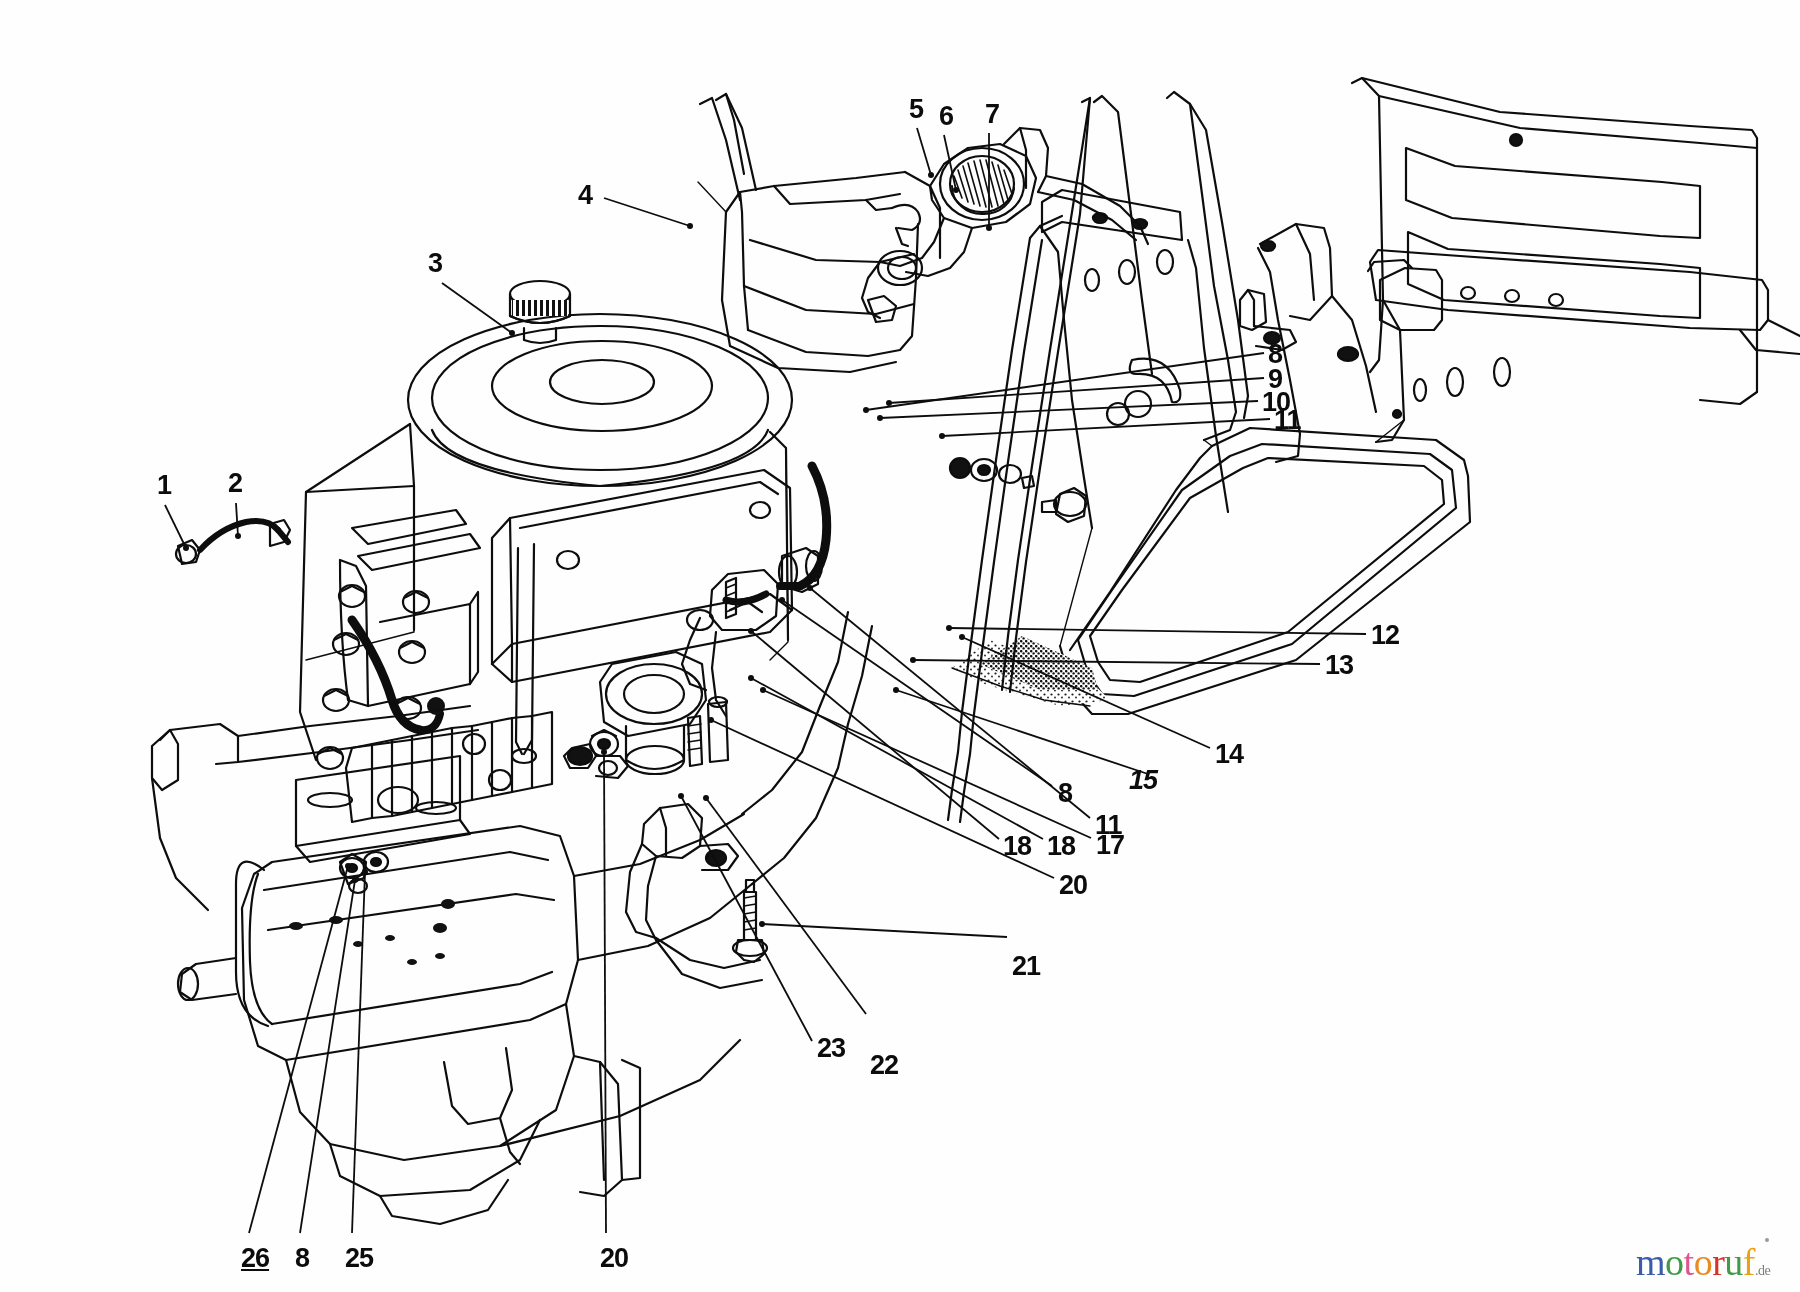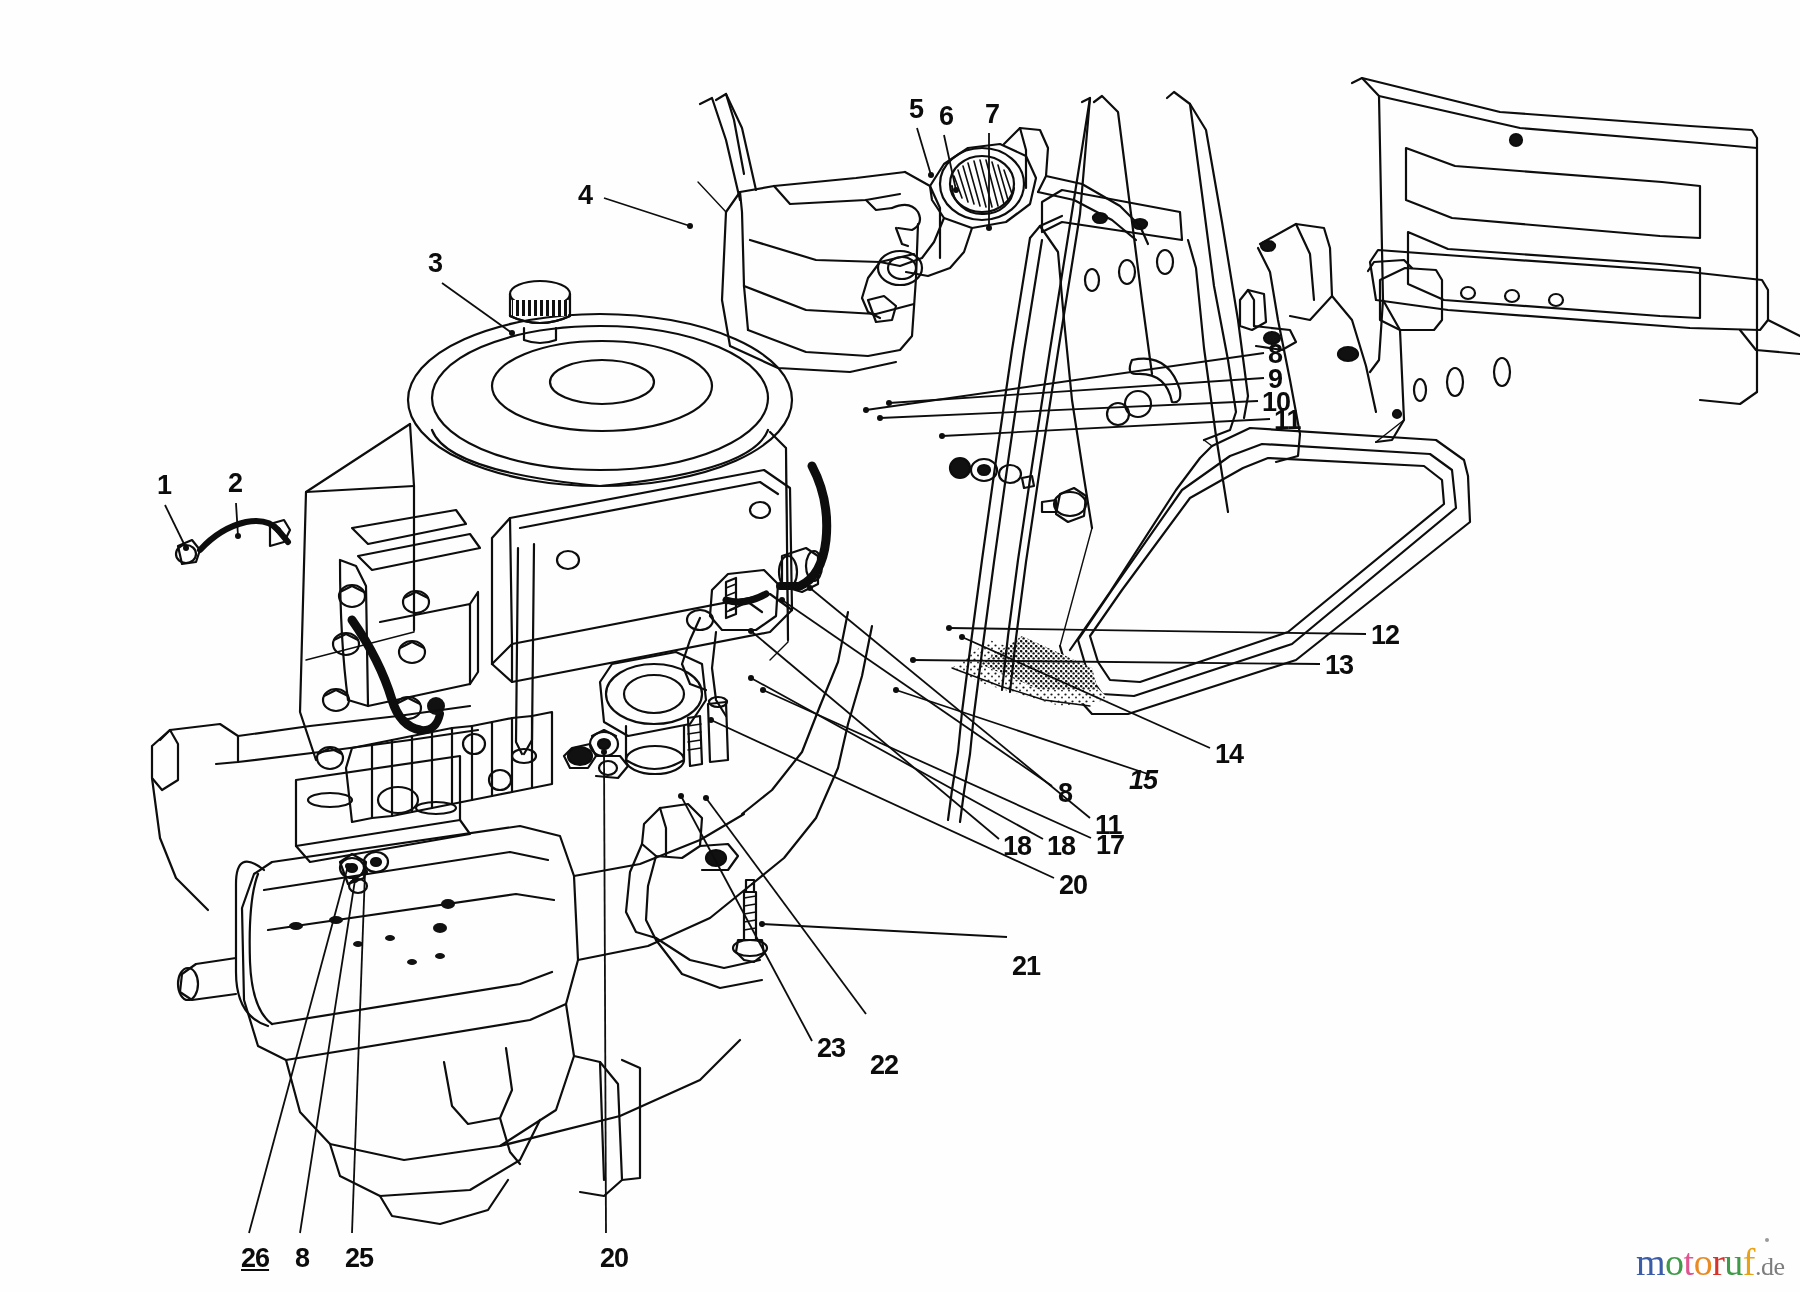--- a/index.html
+++ b/index.html
@@ -51,21 +51,21 @@
   #watermark span { display: inline-block; }
   .wm-dot {
     position: absolute;
     left: 1765px;
     top: 1238px;
     width: 4px; height: 4px;
     background: #9a9a9a;
     border-radius: 50%;
   }
   .wm-suffix {
-    font-size: 26px;
+    font-size: 14px;
     color: #7d7d7d;
   }
 </style>
 </head>
 <body>
 
 <div id="diagram-root">
 
   <svg class="layer" viewBox="0 0 1800 1292">
     <defs>

